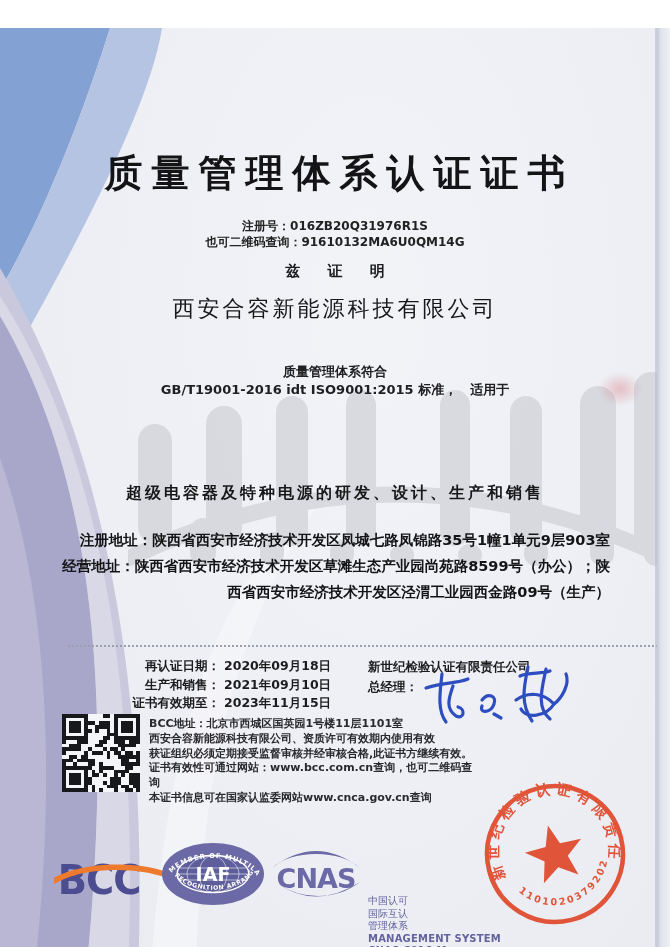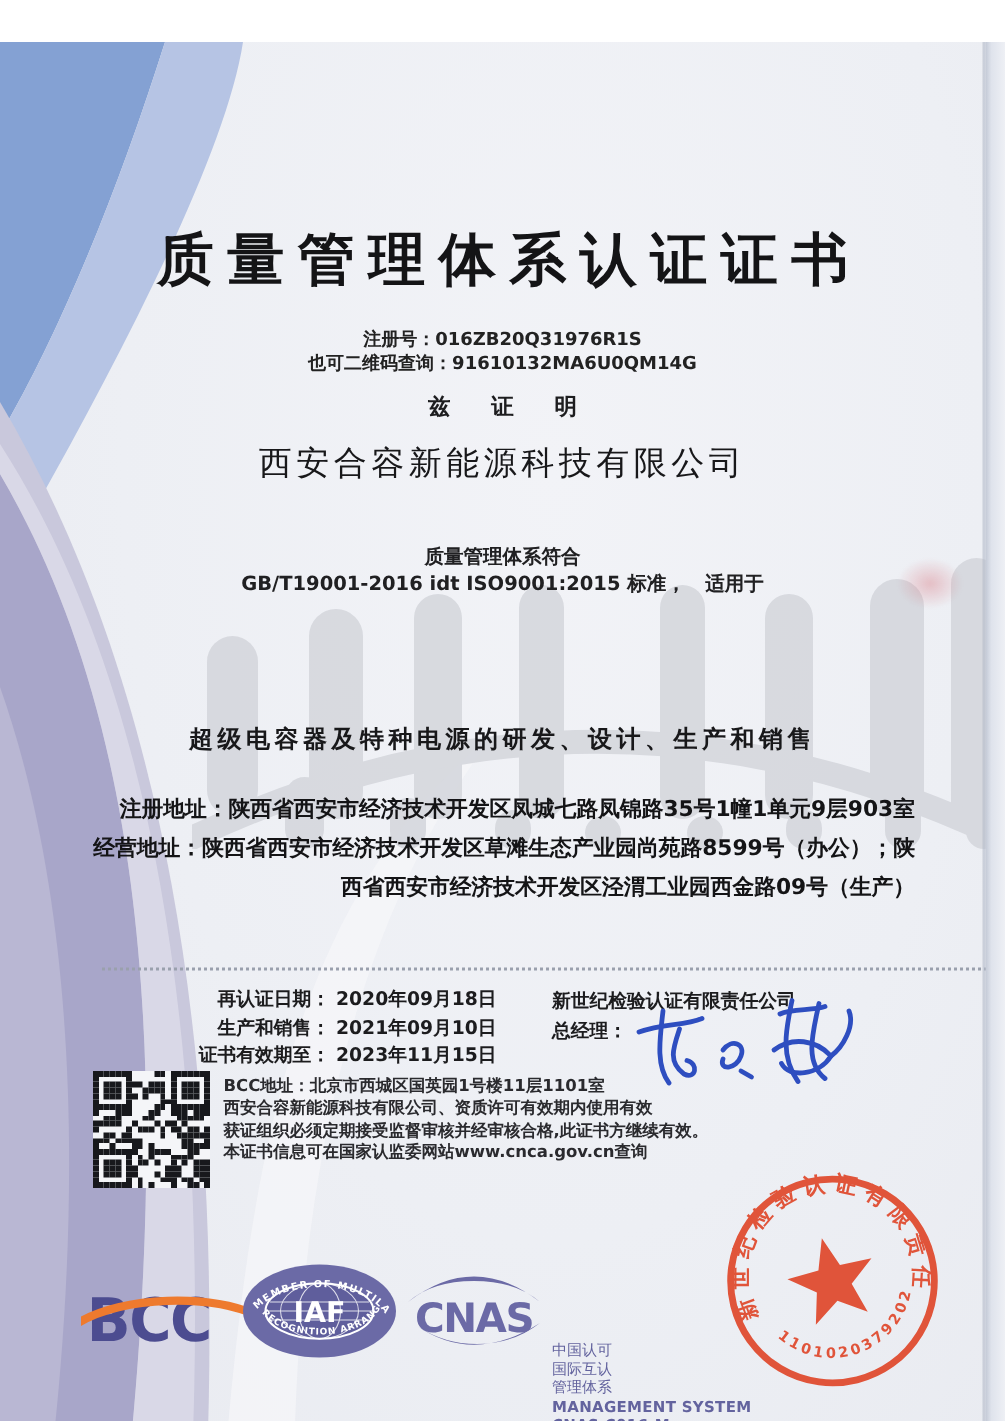--- a/index.html
+++ b/index.html
@@ -597,20 +597,21 @@
       <span class=""></span>
       <span class="on"></span>
       <span class="on"></span>
       <span class=""></span>
       <span class="on"></span>
     </div>
   <div class="abs fineprint">
     <div>BCC地址：北京市西城区国英园1号楼11层1101室</div>
     <div>西安合容新能源科技有限公司、资质许可有效期内使用有效</div>
     <div>获证组织必须定期接受监督审核并经审核合格,此证书方继续有效。</div>
+    <div>证书有效性可通过网站：www.bcc.com.cn查询，也可二维码查询</div>
     <div>本证书信息可在国家认监委网站www.cnca.gov.cn查询</div>
   </div>
 
   <svg class="abs bcc" width="122" height="56" viewBox="0 0 122 56">
     <text x="4" y="42" font-family="DejaVu Sans, sans-serif" font-size="40" font-weight="900" fill="#4c4c90" letter-spacing="-1" transform="scale(.96,1)">BCC</text>
     <path d="M-2,30 C28,12 86,10 120,26" fill="none" stroke="#ee7a2e" stroke-width="5.5" stroke-linecap="round"></path>
   </svg>
 
   <svg class="abs iaf" width="106" height="68" viewBox="0 0 106 68">
     <ellipse cx="53" cy="34" rx="51" ry="31" fill="#6b6aa6"></ellipse>

